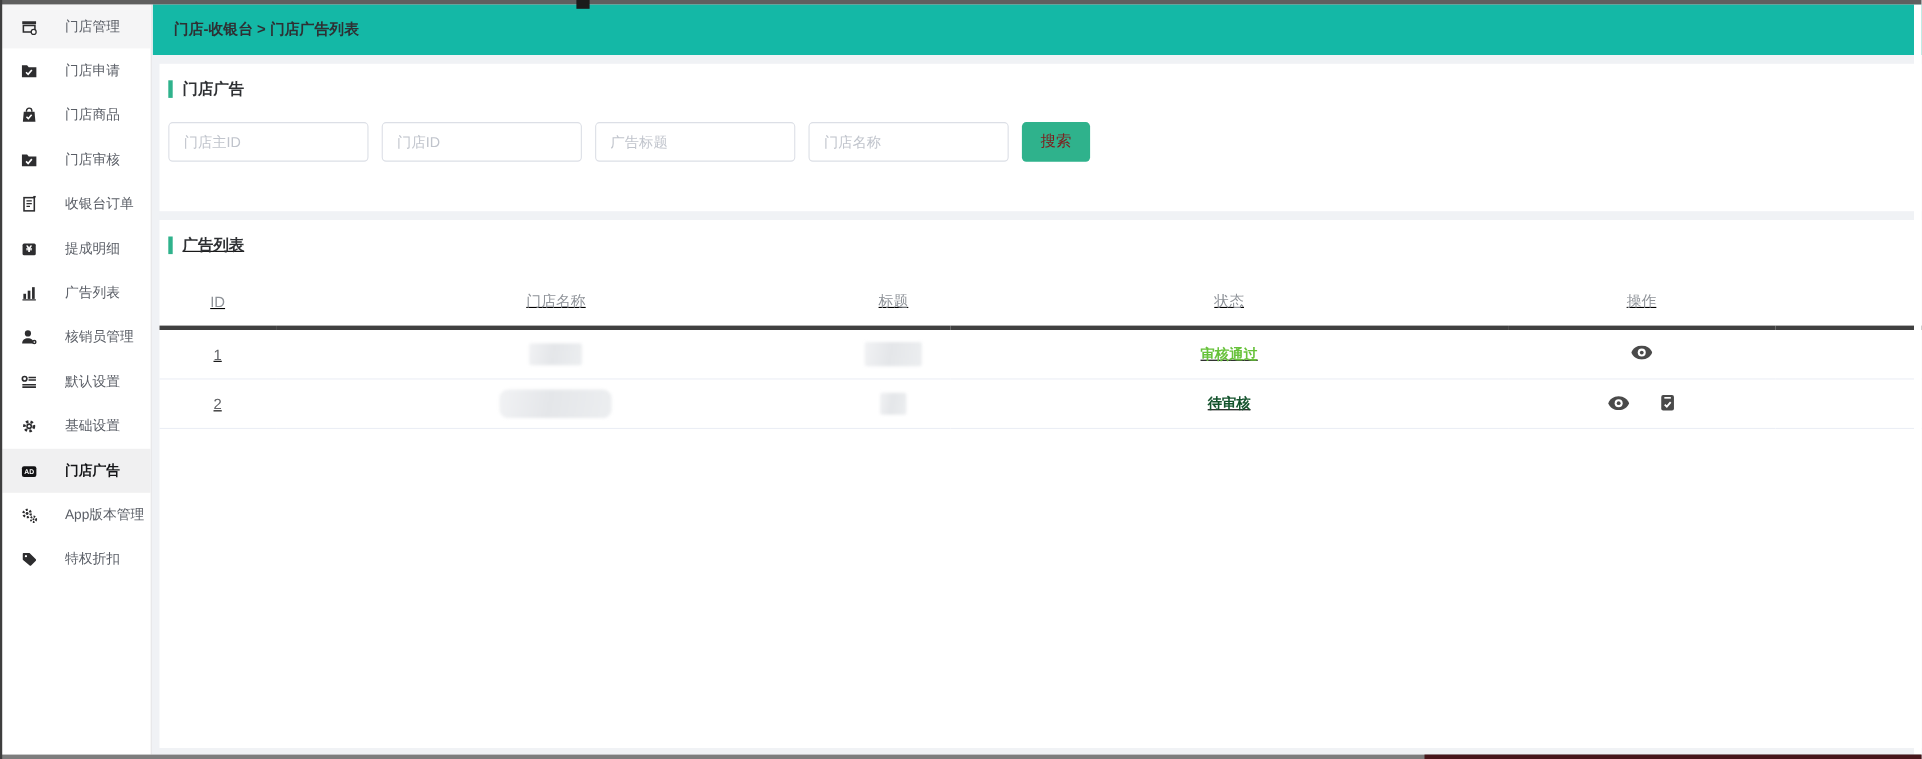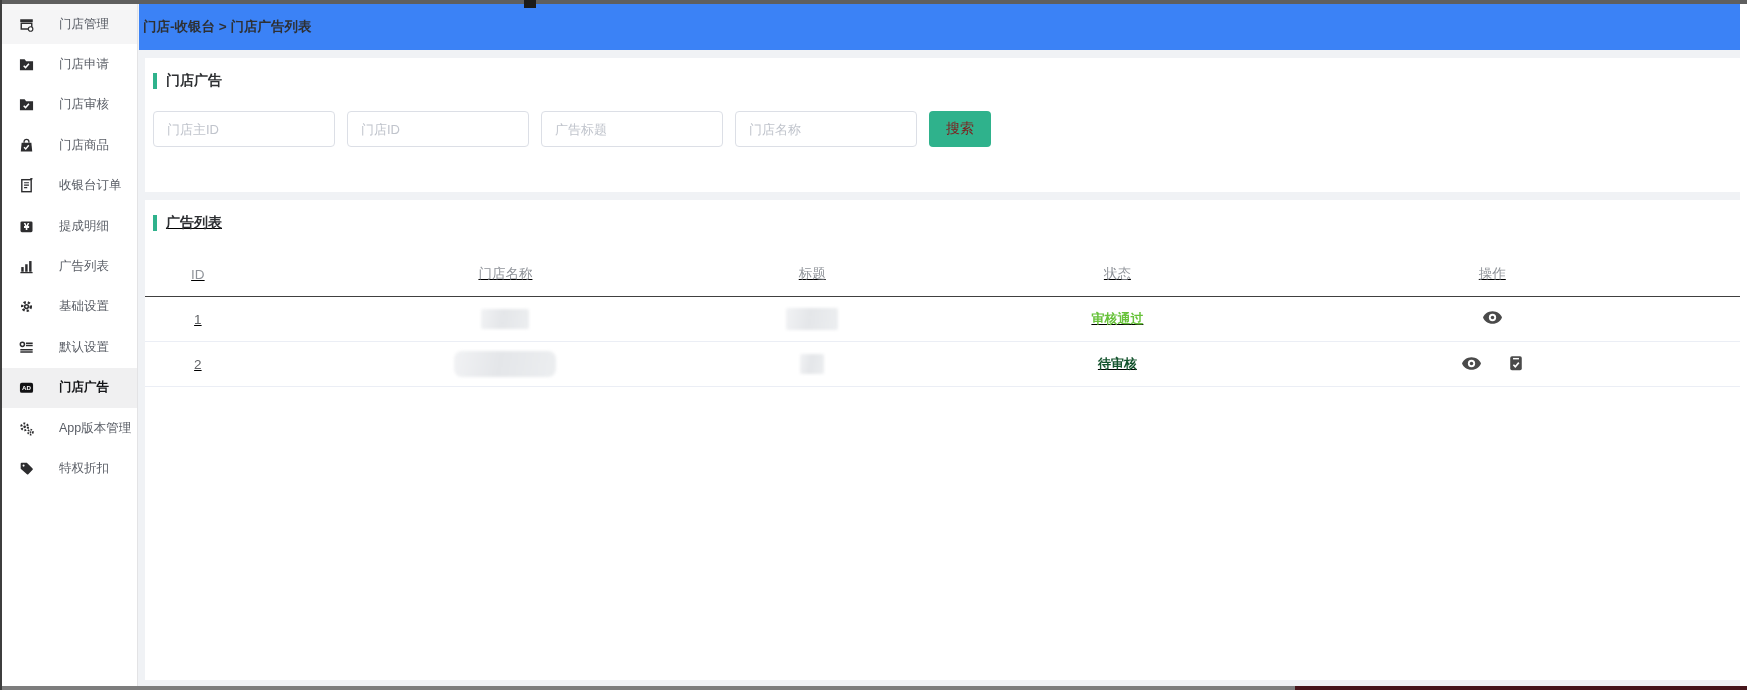--- a/index.html
+++ b/index.html
@@ -25,22 +25,22 @@
     color:#5a5e66;font-size:12.5px;cursor:pointer;white-space:nowrap;
   }
   .side-item .icn{width:16px;height:16px;display:inline-flex;align-items:center;justify-content:center;color:#2d2d2f;flex:none;}
   .side-item.is-first{background:#f5f5f6;}
   .side-item.is-active{background:#f0f0f1;color:#141518;font-weight:bold;}
   .side-item.is-active .icn{color:#121214;}
 
   
   .content{position:absolute;left:139px;top:4px;width:1608px;height:682px;z-index:5;}
   .breadcrumb{
-    height:46px;line-height:46px;background:#3b82f6;
-    padding-left:4px;font-size:13.5px;font-weight:600;color:#2e3033;
+    height:46px;line-height:46px;background:#14b8a6;
+    padding-left:19px;font-size:13.5px;font-weight:600;color:#2e3033;
   }
   .card{background:#ffffff;margin:8px 0 0 6px;}
   .card.search-card{height:134px;box-sizing:border-box;}
   .card.list-card{margin-top:8px;height:480px;box-sizing:border-box;text-decoration:underline;}
   .section-title{
     display:flex;align-items:center;gap:9px;
     padding:14px 0 0 8px;font-size:14px;font-weight:bold;color:#2e3033;
   }
   .accent-bar{width:4px;height:16px;background:#2FB28C;flex:none;}
 
@@ -54,21 +54,21 @@
   .filters input::placeholder{color:#c0c4cc;}
   .search-btn{
     width:62px;height:36px;border:none;border-radius:4px;background:#2FB28C;color:#7f1d1d;
     font-size:14px;cursor:pointer;font-family:"Liberation Sans","DejaVu Sans",sans-serif;
   }
 
   
   table.ad-table{width:100%;border-collapse:collapse;margin-top:20px;table-layout:fixed;}
   .ad-table th{
     height:44px;font-weight:400;color:#8f9399;font-size:13.5px;text-align:center;
-    border-bottom:1px solid #404040;padding:0;
+    border-bottom:4px solid #404040;padding:0;
   }
   .ad-table td{
     height:44px;color:#606266;font-size:13.5px;text-align:center;
     border-bottom:1px solid #ebeef5;padding:0;
   }
   .col-id{width:6.6%;}
   .col-name{width:31.8%;}
   .col-title{width:6.5%;}
   .col-status{width:31.6%;}
   .col-action{width:15.2%;}
@@ -118,36 +118,36 @@
           <path d="M1 2.5h5l1.6 2H15v9.5H1z" fill="currentColor"></path>
           <path d="M5 9.3l2 2 3.6-4.2" fill="none" stroke="#fff" stroke-width="1.6"></path>
         </svg>
     </span>
     <span>门店申请</span>
   </div>
 
   <div class="side-item">
     <span class="icn">
       <svg width="15" height="15" viewBox="0 0 16 16">
-          <path d="M1 2.5h5l1.6 2H15v9.5H1z" fill="currentColor"></path>
-          <path d="M5 9.3l2 2 3.6-4.2" fill="none" stroke="#fff" stroke-width="1.6"></path>
-        </svg>
-    </span>
-    <span>门店审核</span>
-  </div>
-
-  <div class="side-item">
-    <span class="icn">
-      <svg width="15" height="15" viewBox="0 0 16 16">
           <path d="M5.4 5V4a2.6 2.6 0 0 1 5.2 0v1" fill="none" stroke="currentColor" stroke-width="1.4"></path>
           <path d="M2.8 5h10.4l.9 9.5H1.9z" fill="currentColor"></path>
           <path d="M5.4 9.8l1.8 1.8 3.2-3.8" fill="none" stroke="#fff" stroke-width="1.5"></path>
         </svg>
     </span>
     <span>门店商品</span>
+  </div>
+
+  <div class="side-item">
+    <span class="icn">
+      <svg width="15" height="15" viewBox="0 0 16 16">
+          <path d="M1 2.5h5l1.6 2H15v9.5H1z" fill="currentColor"></path>
+          <path d="M5 9.3l2 2 3.6-4.2" fill="none" stroke="#fff" stroke-width="1.6"></path>
+        </svg>
+    </span>
+    <span>门店审核</span>
   </div>
 
 
   <div class="side-item">
     <span class="icn">
       <svg width="15" height="15" viewBox="0 0 16 16">
           <rect x="3" y="1.8" width="10" height="12.8" fill="none" stroke="currentColor" stroke-width="1.5"></rect>
           <path d="M5.4 5h5.2M5.4 7.6h5.2M5.4 10.2h3.4" stroke="currentColor" stroke-width="1.2"></path>
           <path d="M12 0.8h2.4" stroke="currentColor" stroke-width="1.5"></path>
         </svg>
@@ -170,40 +170,51 @@
       <svg width="15" height="15" viewBox="0 0 16 16">
           <path d="M1.5 14.5h13" stroke="currentColor" stroke-width="1.4"></path>
           <rect x="2.4" y="8.6" width="2.6" height="5" fill="currentColor"></rect>
           <rect x="6.6" y="5.6" width="2.6" height="8" fill="currentColor"></rect>
           <rect x="10.8" y="2.2" width="2.6" height="11.4" fill="currentColor"></rect>
         </svg>
     </span>
     <span>广告列表</span>
   </div>
 
+  <div class="side-item">
+    <span class="icn">
+      <svg width="15" height="15" viewBox="0 0 16 16">
+          <circle cx="6.8" cy="4.4" r="3" fill="currentColor"></circle>
+          <path d="M1.2 14.2c0-3.3 2.5-5.1 5.6-5.1s5.6 1.8 5.6 5.1z" fill="currentColor"></path>
+          <circle cx="13" cy="12.8" r="2.2" fill="currentColor"></circle>
+          <circle cx="13" cy="12.8" r="0.8" fill="#fff"></circle>
+        </svg>
+    </span>
+    <span>核销员管理</span>
+  </div>
+
+  <div class="side-item">
+    <span class="icn">
+      <svg width="15" height="15" viewBox="0 0 16 16">
+          <circle cx="3.6" cy="4.6" r="2.2" fill="none" stroke="currentColor" stroke-width="1.6"></circle>
+          <path d="M7.4 3.4h7.2M7.4 5.8h7.2M1.4 10.4h13.2M1.4 12.8h13.2" stroke="currentColor" stroke-width="1.6"></path>
+        </svg>
+    </span>
+    <span>默认设置</span>
+  </div>
 
   <div class="side-item">
     <span class="icn">
       <svg width="15" height="15" viewBox="0 0 16 16">
           <circle cx="8" cy="8" r="4.6" fill="none" stroke="currentColor" stroke-width="2.6" stroke-dasharray="2.4 2.1"></circle>
           <circle cx="8" cy="8" r="2.8" fill="currentColor"></circle>
           <circle cx="8" cy="8" r="1.2" fill="#fff"></circle>
         </svg>
     </span>
     <span>基础设置</span>
-  </div>
-
-  <div class="side-item">
-    <span class="icn">
-      <svg width="15" height="15" viewBox="0 0 16 16">
-          <circle cx="3.6" cy="4.6" r="2.2" fill="none" stroke="currentColor" stroke-width="1.6"></circle>
-          <path d="M7.4 3.4h7.2M7.4 5.8h7.2M1.4 10.4h13.2M1.4 12.8h13.2" stroke="currentColor" stroke-width="1.6"></path>
-        </svg>
-    </span>
-    <span>默认设置</span>
   </div>
 
   <div class="side-item is-active">
     <span class="icn">
       <svg width="15" height="15" viewBox="0 0 16 16">
           <rect x="1" y="3" width="14" height="10.6" rx="2" fill="currentColor"></rect>
           <text x="8" y="11" text-anchor="middle" font-size="6.6" font-weight="bold" fill="#fff" font-family="'Liberation Sans',sans-serif">AD</text>
         </svg>
     </span>
     <span>门店广告</span>

